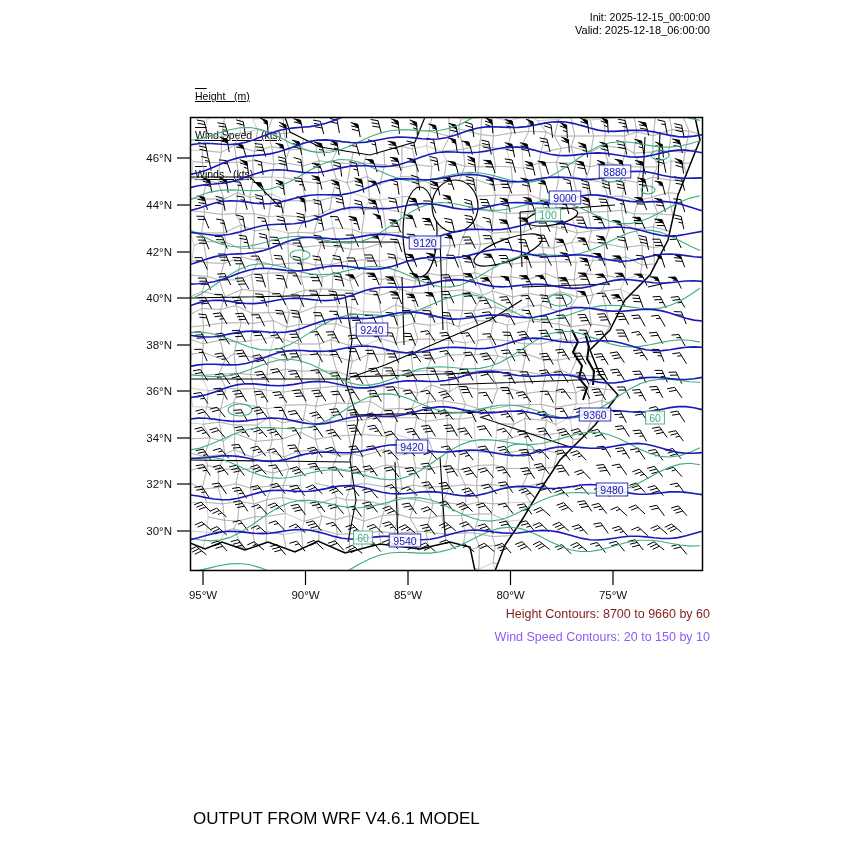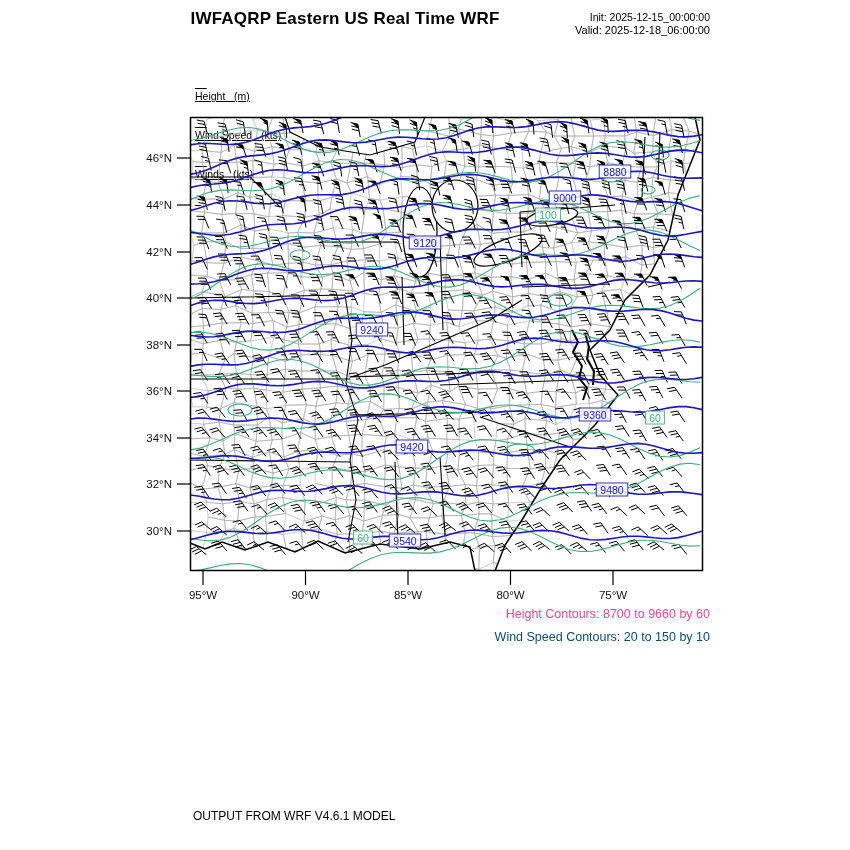--- a/index.html
+++ b/index.html
@@ -5,29 +5,28 @@
   html,body{margin:0;padding:0;background:#fff;}
   .page{position:relative;width:850px;height:850px;background:#ffffff;overflow:hidden;
         font-family:"Liberation Sans",sans-serif;color:#000;}
   .title{position:absolute;top:9px;left:150px;width:390px;text-align:center;
          font-size:17px;font-weight:bold;letter-spacing:0.2px;}
   .init{position:absolute;top:11px;right:140px;font-size:10.5px;font-weight:normal;text-align:right;}
   .valid{position:absolute;top:24px;right:140px;font-size:11px;font-weight:normal;text-align:right;}
   .legend{position:absolute;left:195px;top:64px;font-size:10.5px;line-height:13px;white-space:pre;text-decoration:underline;}
   .cap1{position:absolute;top:607px;right:140px;font-size:12.5px;}
   .cap2{position:absolute;top:630px;right:140px;font-size:12.5px;}
-  .footer1{position:absolute;left:193px;top:809px;font-size:12px;}
+  .footer1{position:absolute;left:193px;top:809px;font-size:17px;}
   .footer2{position:absolute;left:193px;top:823px;font-size:10.8px;}
   svg{position:absolute;left:0;top:0;}
 </style>
 </head>
 <body>
 
 <div class="page">
-  <div class="title">IWFAQRP Eastern US Real Time WRF</div>
   <div class="init">Init: 2025-12-15_00:00:00</div>
   <div class="valid">Valid: 2025-12-18_06:00:00</div>
 
   <div class="legend">
     <div>Height   (m)</div>
     <div>Wind Speed   (kts)</div>
     <div>Winds   (kts)</div>
   </div>
 
   <svg id="map-svg" width="850" height="850" viewBox="0 0 850 850">
@@ -164,17 +163,17 @@
         <text x="305.5" y="599" text-anchor="middle">90°W</text>
         <line x1="408" y1="571" x2="408" y2="585" stroke="#000" stroke-width="1.2"></line>
         <text x="408" y="599" text-anchor="middle">85°W</text>
         <line x1="510.5" y1="571" x2="510.5" y2="585" stroke="#000" stroke-width="1.2"></line>
         <text x="510.5" y="599" text-anchor="middle">80°W</text>
         <line x1="613" y1="571" x2="613" y2="585" stroke="#000" stroke-width="1.2"></line>
         <text x="613" y="599" text-anchor="middle">75°W</text>
       </g>
     </svg>
 
-  <div class="cap1" style="color: #ec4899;">Height Contours: 8700 to 9660 by 60</div>
-  <div class="cap2" style="color: #0c4a6e;">Wind Speed Contours: 20 to 150 by 10</div>
+  <div class="cap1" style="color: #7f1d1d;">Height Contours: 8700 to 9660 by 60</div>
+  <div class="cap2" style="color: #8b5cf6;">Wind Speed Contours: 20 to 150 by 10</div>
 
   <div class="footer1">OUTPUT FROM WRF V4.6.1 MODEL</div>
 </div>
 
 </body></html>

